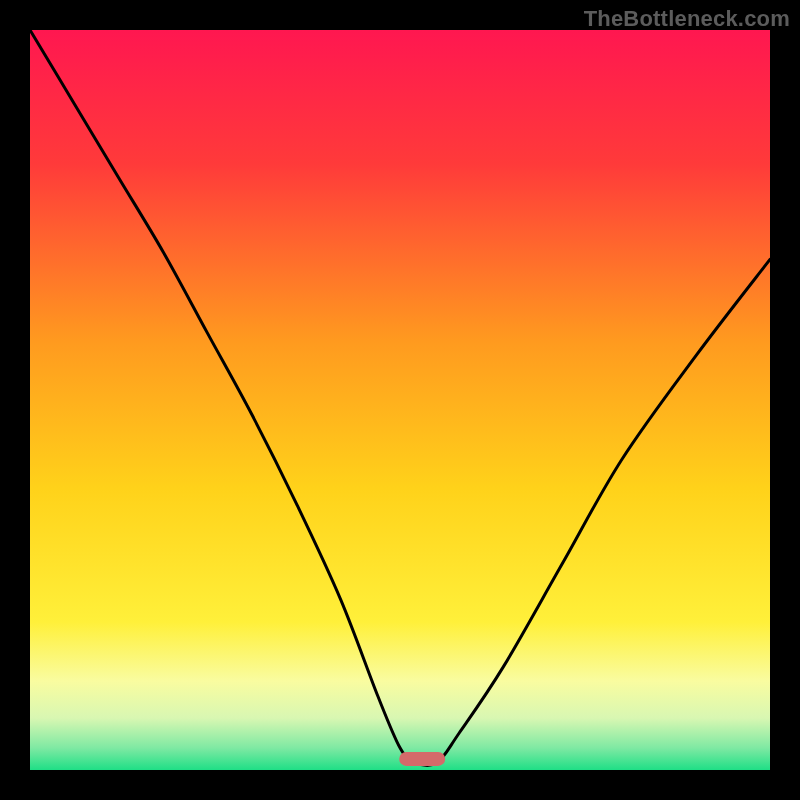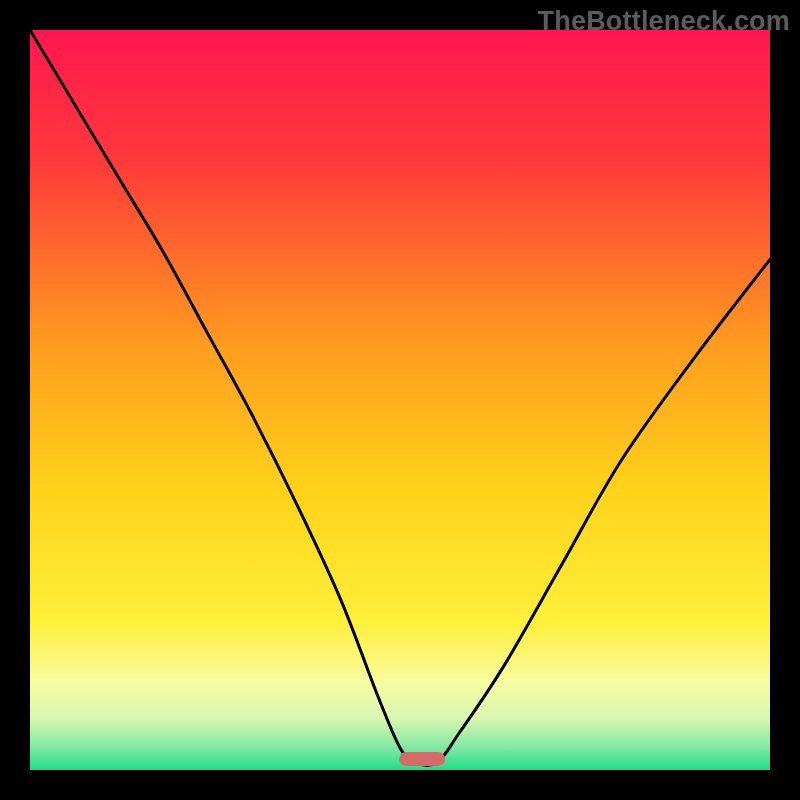--- a/index.html
+++ b/index.html
@@ -14,21 +14,21 @@
   .frame {
     position: relative;
     width: 800px;
     height: 800px;
     background: #000;
   }
   .watermark {
     position: absolute;
     top: 6px;
     right: 10px;
-    font-size: 27px;
+    font-size: 22px;
     font-weight: 600;
     color: #5c5c5c;
     letter-spacing: 0.2px;
     font-family: Arial, Helvetica, sans-serif;
   }
   svg {
     display: block;
   }
 </style>
 </head>

